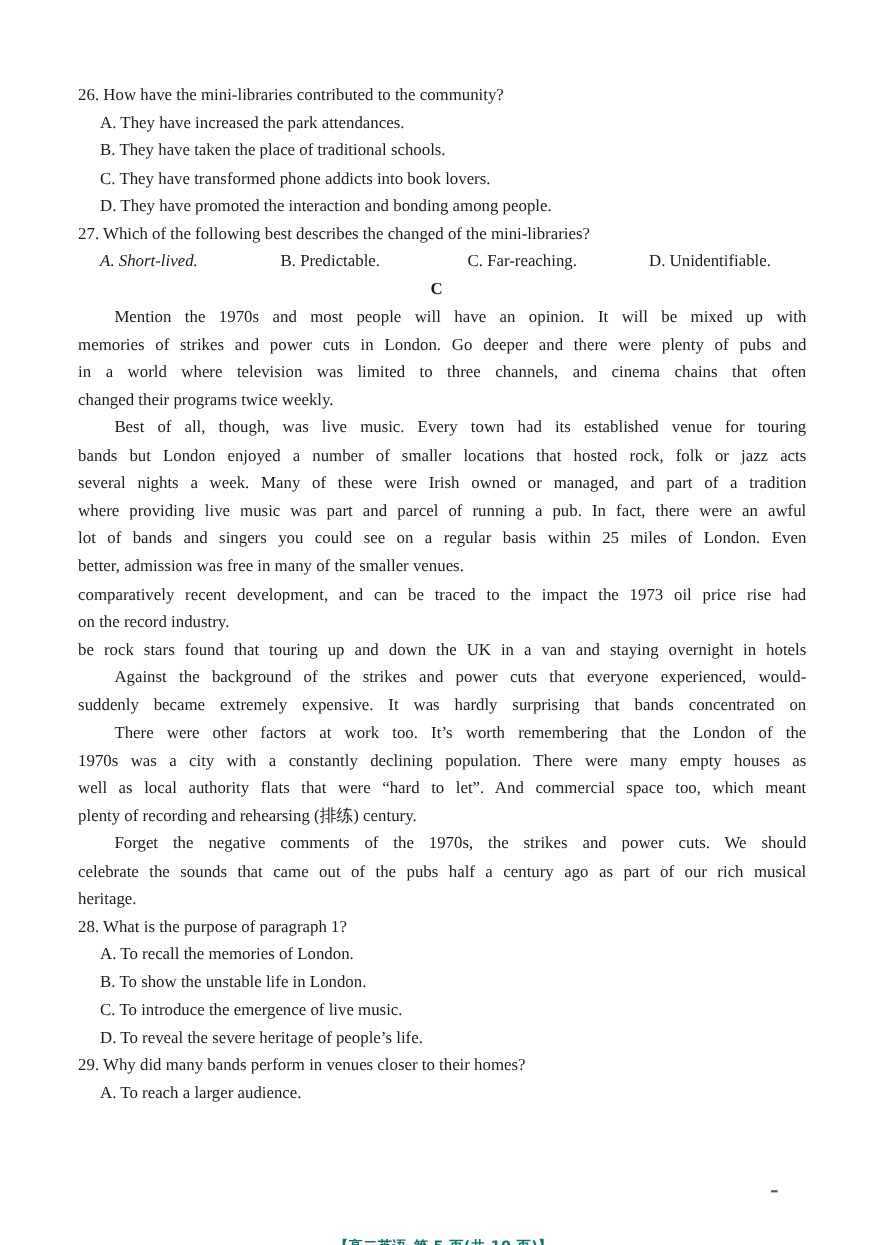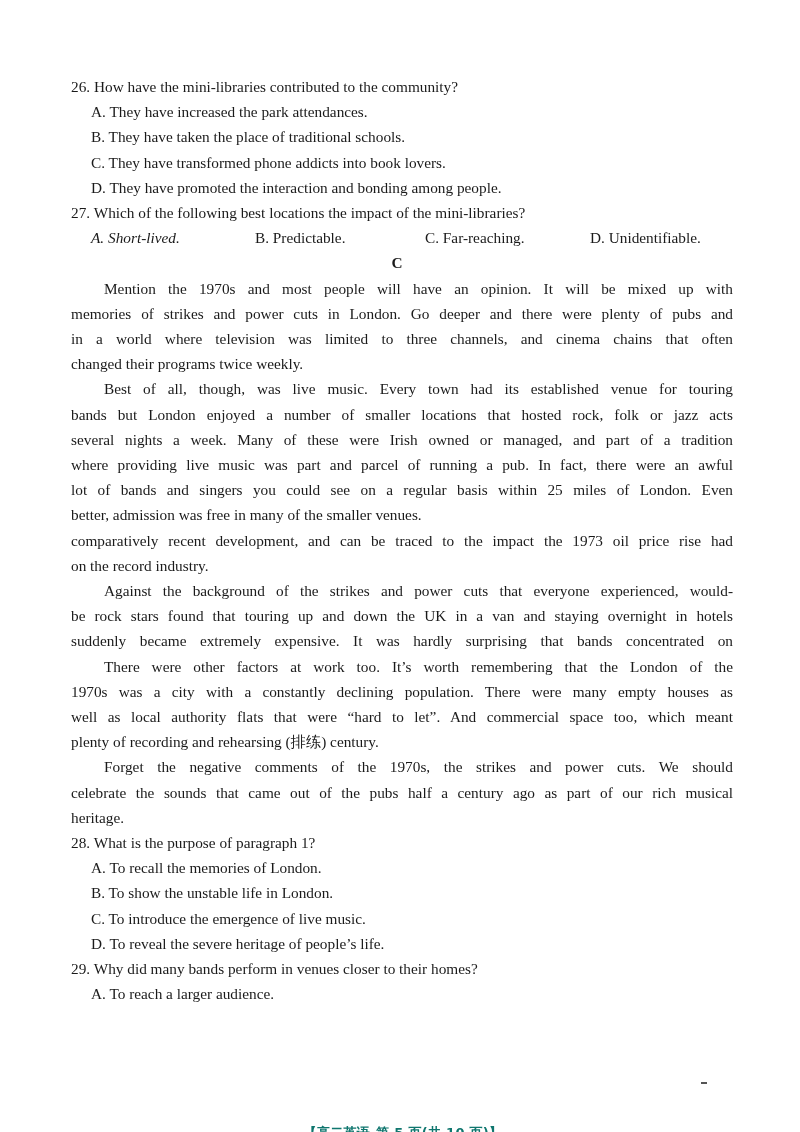--- a/index.html
+++ b/index.html
@@ -104,21 +104,21 @@
 
   <div>
     <div class="line q-stem"><span>26.</span> <span>How have the mini-libraries contributed to the community?</span></div>
     <div class="line opt">A. They have increased the park attendances.</div>
     <div class="line opt">B. They have taken the place of traditional schools.</div>
     <div class="line opt">C. They have transformed phone addicts into book lovers.</div>
     <div class="line opt">D. They have promoted the interaction and bonding among people.</div>
   </div>
 
   <div>
-    <div class="line q-stem"><span>27.</span> <span>Which of the following best locations the impact of the mini-libraries?</span></div>
+    <div class="line q-stem"><span>27.</span> <span>Which of the following best describes the changed of the mini-libraries?</span></div>
     <div class="opts-row">
       <span class="o1">A. Short-lived.</span>
       <span class="o2">B. Predictable.</span>
       <span class="o3">C. Far-reaching.</span>
       <span class="o4">D. Unidentifiable.</span>
     </div>
   </div>
 
   <div class="section-letter">C</div>
 
@@ -135,22 +135,22 @@
       <span class="ln">several nights a week.  Many of these were Irish owned or managed, and part of a tradition</span>
       <span class="ln">where providing live music was part and parcel of running a pub.  In fact, there were an awful</span>
       <span class="ln">lot of bands and singers you could see on a regular basis within 25 miles of London.  Even</span>
       <span class="ln last">better, admission was free in many of the smaller venues.</span>
     </div>
     <div class="para">
       <span class="ln">comparatively recent development, and can be traced to the impact the 1973 oil price rise had</span>
       <span class="ln last">on the record industry.</span>
     </div>
     <div class="para">
+      <span class="ln">be rock stars found that touring up and down the UK in a van and staying overnight in hotels</span>
       <span class="ln first">Against the background of the strikes and power cuts that everyone experienced, would-</span>
-      <span class="ln">be rock stars found that touring up and down the UK in a van and staying overnight in hotels</span>
       <span class="ln">suddenly became extremely expensive.  It was hardly surprising that bands concentrated on</span>
     </div>
     <div class="para">
       <span class="ln first">There were other factors at work too.  It’s worth remembering that the London of the</span>
       <span class="ln">1970s was a city with a constantly declining population.  There were many empty houses as</span>
       <span class="ln">well as local authority flats that were “hard to let”.  And commercial space too, which meant</span>
       <span class="ln last">plenty of recording and rehearsing (排练) century.</span>
     </div>
     <div class="para">
       <span class="ln first">Forget the negative comments of the 1970s, the strikes and power cuts.  We should</span>

